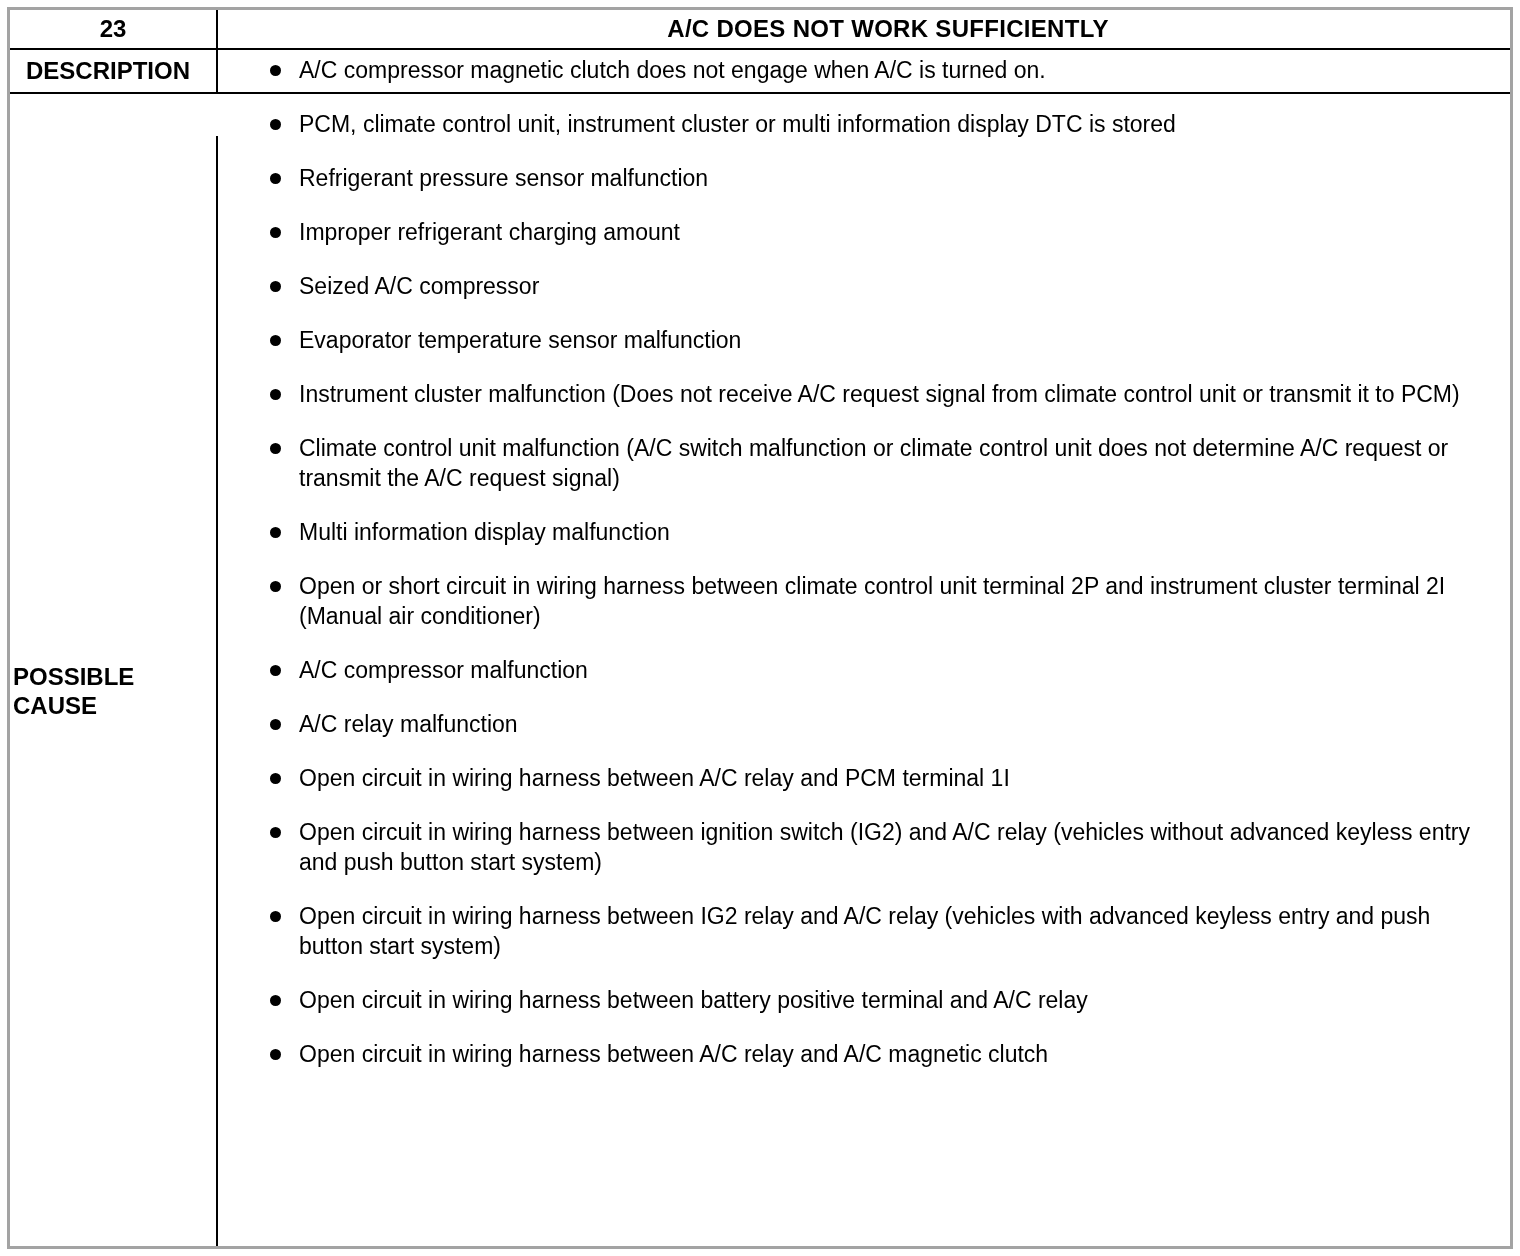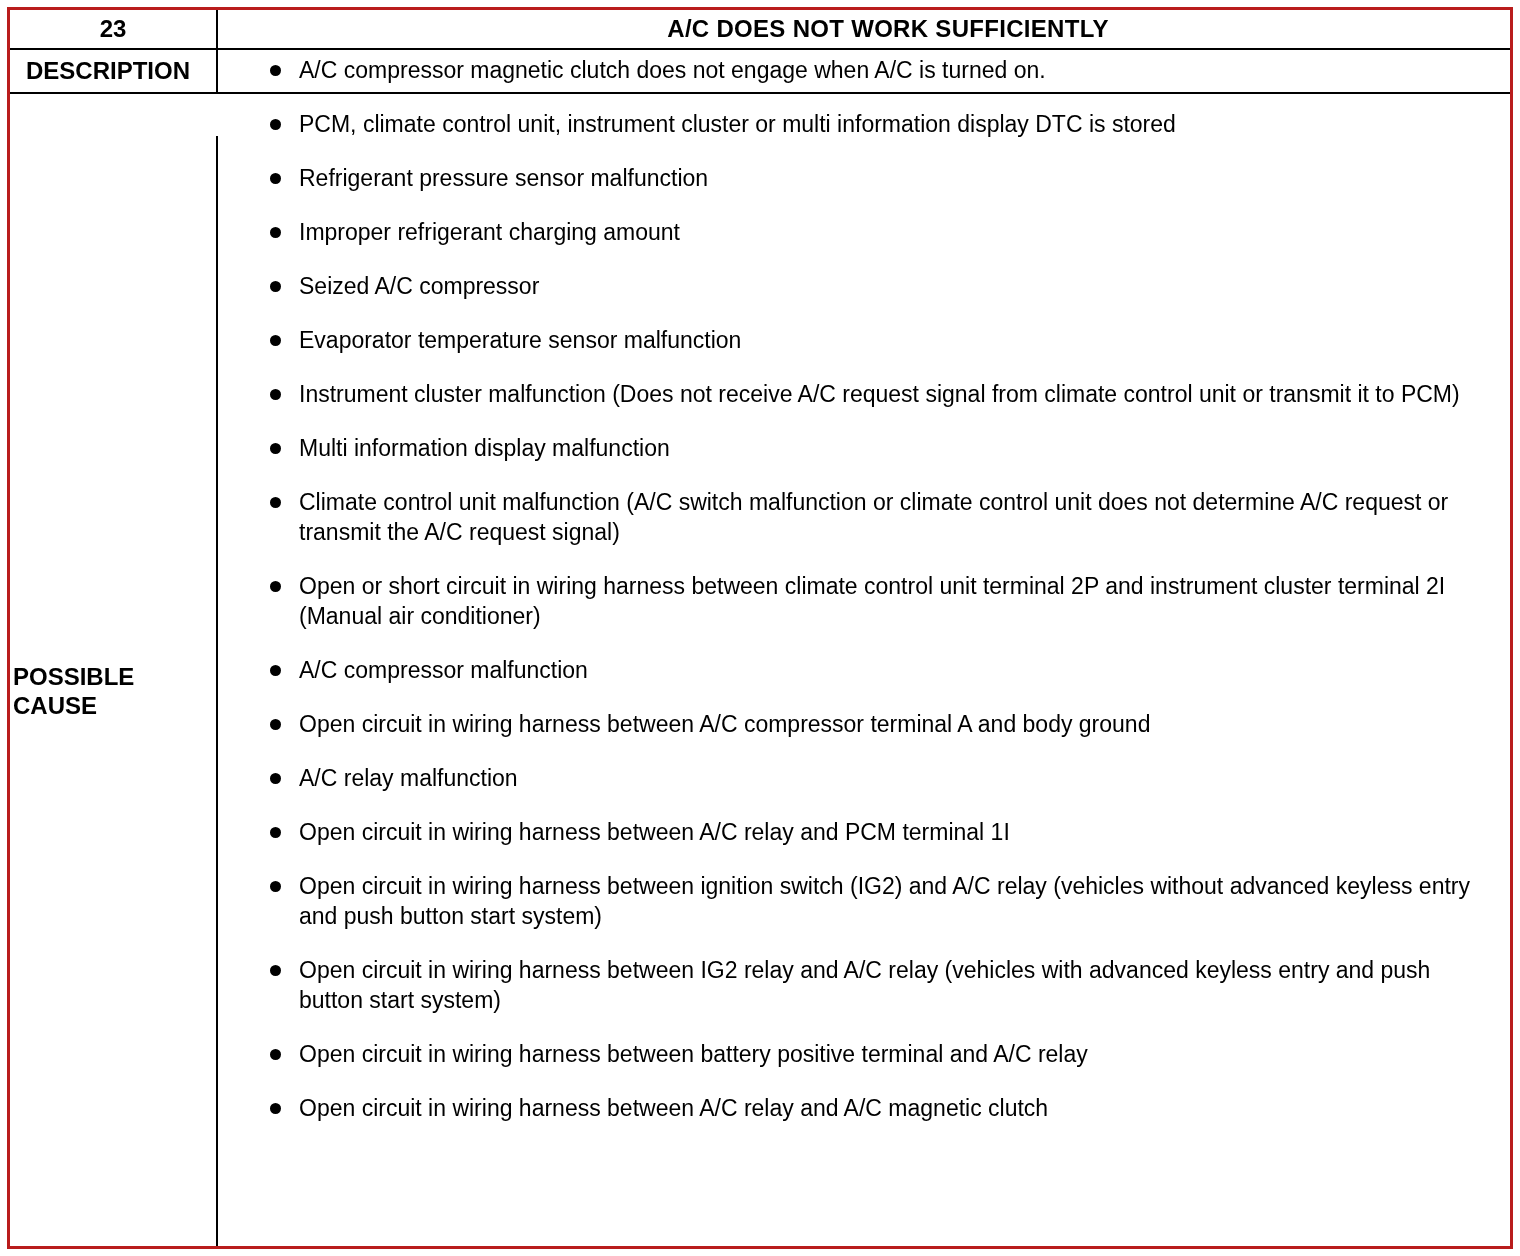--- a/index.html
+++ b/index.html
@@ -11,21 +11,21 @@
       width: 1520px;
       height: 1256px;
       font-family: "Liberation Sans", sans-serif;
       color: #000000;
       box-sizing: border-box;
     }
     .doc-table {
       display: grid;
       grid-template-columns: 208px 1fr;
       grid-template-rows: 40px 44px 1fr;
-      border: 3px solid #b91c1c;
+      border: 3px solid #a3a3a3;
       margin: 7px;
       height: 1242px;
       box-sizing: border-box;
       background: #ffffff;
     }
     .cell { box-sizing: border-box; overflow: hidden; }
     .b-r { border-right: 2px solid #000000; }
     .b-b { border-bottom: 2px solid #000000; }
 
     .c-num {
@@ -137,42 +137,38 @@
       </div>
 
 
       <div class="bullet-item">
         <span class="bullet-dot"></span>
         <span class="item-text">Instrument cluster malfunction (Does not receive A/C request signal from climate control unit or transmit it to PCM)</span>
       </div>
 
       <div class="bullet-item">
         <span class="bullet-dot"></span>
-        <span class="item-text">Multi information display malfunction</span>
+        <span class="item-text">Climate control unit malfunction (A/C switch malfunction or climate control unit does not determine A/C request or transmit the A/C request signal)</span>
       </div>
 
       <div class="bullet-item">
         <span class="bullet-dot"></span>
-        <span class="item-text">Climate control unit malfunction (A/C switch malfunction or climate control unit does not determine A/C request or transmit the A/C request signal)</span>
+        <span class="item-text">Multi information display malfunction</span>
       </div>
 
       <div class="bullet-item">
         <span class="bullet-dot"></span>
         <span class="item-text">Open or short circuit in wiring harness between climate control unit terminal 2P and instrument cluster terminal 2I (Manual air conditioner)</span>
       </div>
 
       <div class="bullet-item">
         <span class="bullet-dot"></span>
         <span class="item-text">A/C compressor malfunction</span>
       </div>
 
-      <div class="bullet-item">
-        <span class="bullet-dot"></span>
-        <span class="item-text">Open circuit in wiring harness between A/C compressor terminal A and body ground</span>
-      </div>
 
       <div class="bullet-item">
         <span class="bullet-dot"></span>
         <span class="item-text">A/C relay malfunction</span>
       </div>
 
       <div class="bullet-item">
         <span class="bullet-dot"></span>
         <span class="item-text">Open circuit in wiring harness between A/C relay and PCM terminal 1I</span>
       </div>

